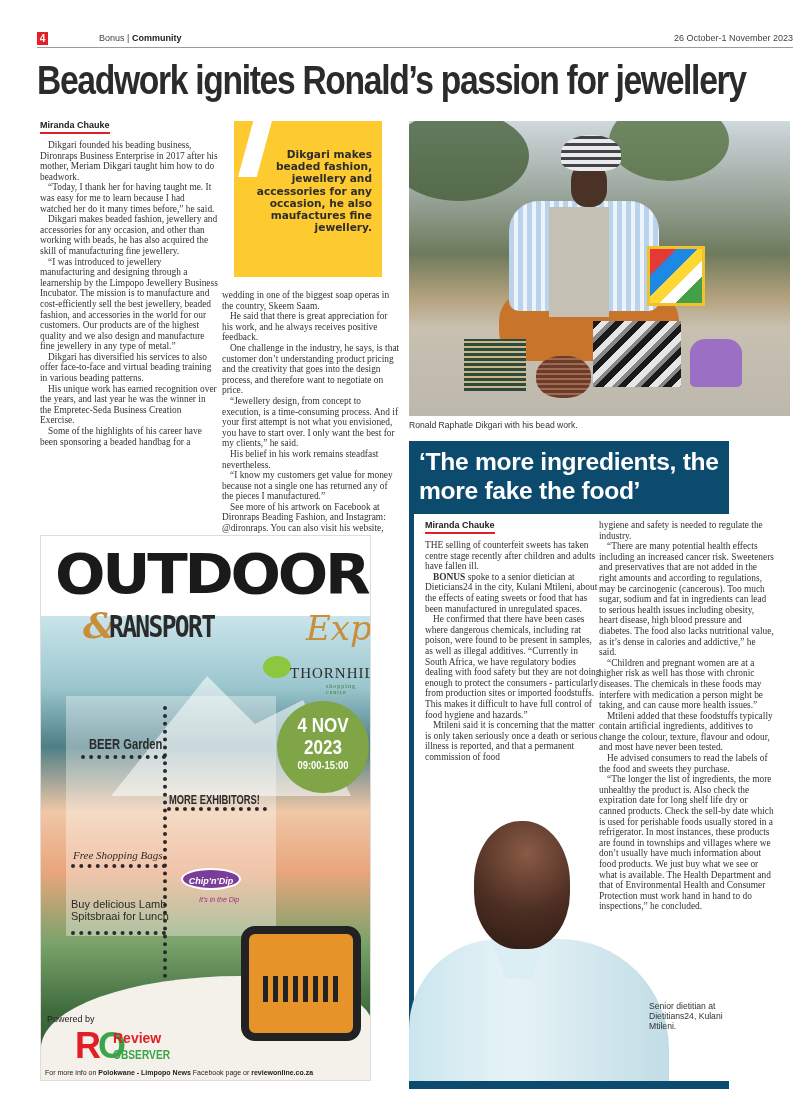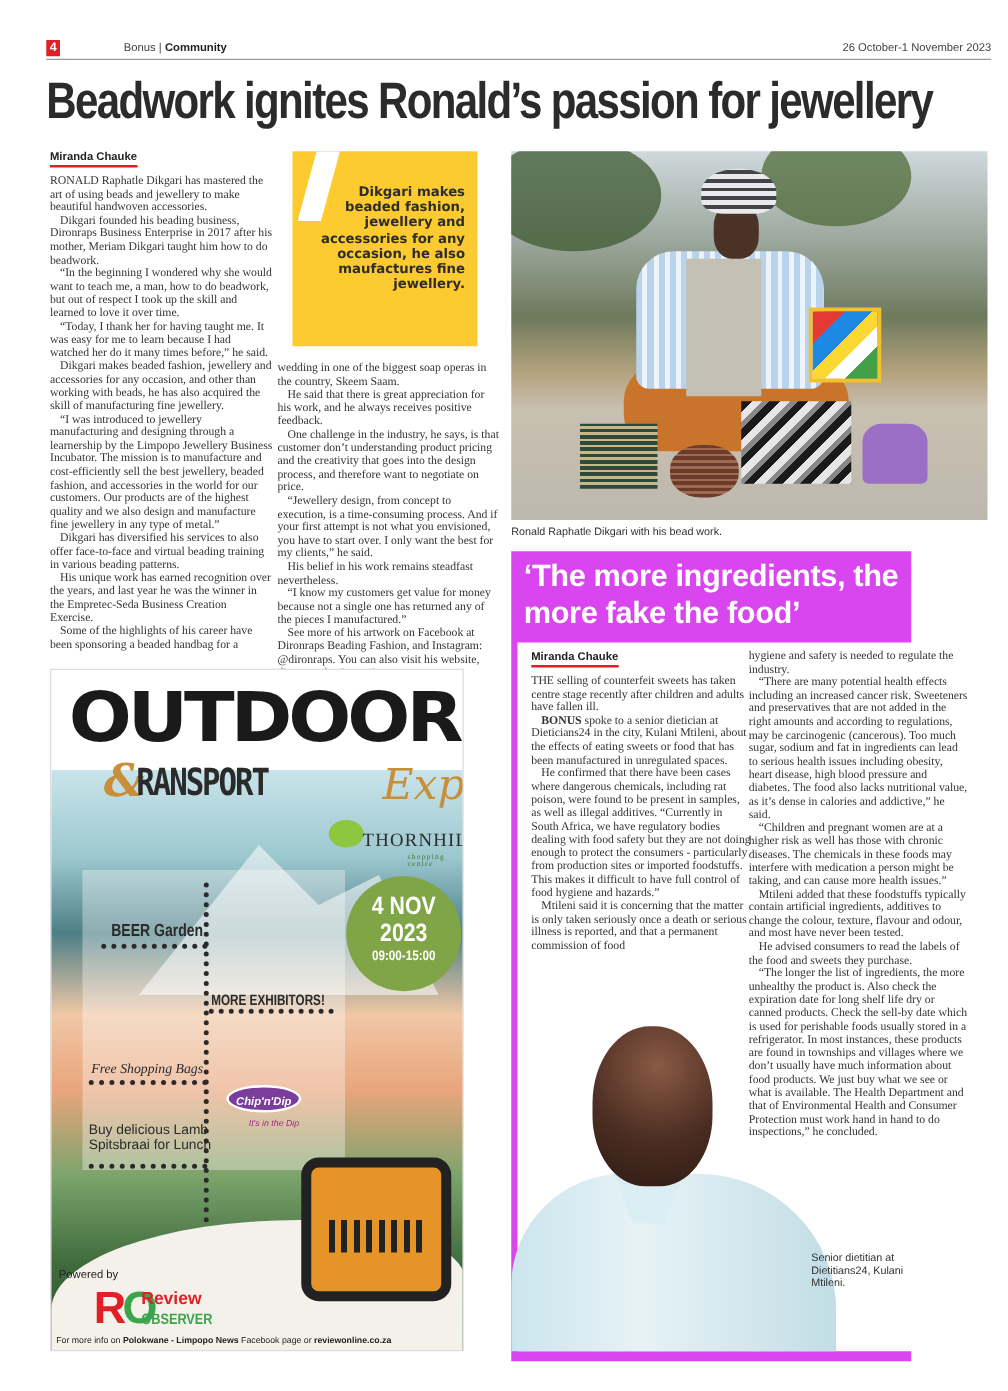--- a/index.html
+++ b/index.html
@@ -37,21 +37,21 @@
   .photo1 .man-vest { position: absolute; left: 140px; top: 86px; width: 60px; height: 110px; background: #c4c0b4; }
   .photo1 .man-legs { position: absolute; left: 90px; top: 170px; width: 180px; height: 70px; border-radius: 30px; background: #c8742a; }
   .photo1 .bag-a { position: absolute; left: 238px; top: 125px; width: 58px; height: 60px; background: linear-gradient(135deg, #e53935 0 25%, #1e88e5 25% 45%, #fdd835 45% 60%, #ffffff 60% 75%, #43a047 75%); border: 3px solid #f2c12e; }
   .photo1 .bag-b { position: absolute; left: 55px; top: 218px; width: 62px; height: 52px; background: repeating-linear-gradient(0deg, #2f4a3a 0 3px, #c9b98a 3px 5px); }
   .photo1 .bag-c { position: absolute; left: 127px; top: 235px; width: 55px; height: 42px; border-radius: 45%; background: repeating-linear-gradient(0deg, #6b3b2b 0 3px, #a06a4f 3px 5px); }
   .photo1 .bag-d { position: absolute; left: 184px; top: 200px; width: 88px; height: 66px; background: repeating-linear-gradient(135deg, #1a1a1a 0 6px, #e6e6e6 6px 12px, #888 12px 16px); }
   .photo1 .bag-e { position: absolute; left: 281px; top: 218px; width: 52px; height: 48px; border-radius: 30% 30% 10% 10%; background: #9b6fc3; }
   .cap1 { position: absolute; left: 409px; top: 420px; font: 8.6px "Liberation Sans", sans-serif; color: #333; }
 
   
-  .greenbox { position: absolute; left: 409px; top: 441px; width: 320px; height: 648px; background: #d946ef; }
+  .greenbox { position: absolute; left: 409px; top: 441px; width: 320px; height: 648px; background: #0c4a6e; }
   .greenbox .head { position: absolute; left: 10px; top: 6px; width: 360px; font: bold 24.6px "Liberation Sans", sans-serif; color: #ffffff; line-height: 29px; letter-spacing: -0.3px; }
   .greenbox .inner { position: absolute; left: 5px; top: 73px; width: 363px; height: 567px; background: #ffffff; }
   .col3 { left: 11px; top: 6px; width: 176px; }
   .col4 { left: 185px; top: 6px; width: 176px; }
   .dietitian { position: absolute; left: -5px; top: 305px; width: 260px; height: 262px; overflow: hidden; }
   .dietitian .shirt { position: absolute; left: 0; top: 120px; width: 260px; height: 150px; border-radius: 90px 110px 0 0; background: linear-gradient(90deg, #cbe5ee, #e6f3f6 40%, #c2dde6); }
   .dietitian .collar { position: absolute; left: 78px; top: 110px; width: 64px; height: 50px; background: #dbeef3; clip-path: polygon(0 0, 100% 0, 70% 100%, 30% 100%); }
   .dietitian .neck { position: absolute; left: 80px; top: 90px; width: 60px; height: 44px; background: #4a2e22; border-radius: 0 0 30px 30px; }
   .dietitian .head { position: absolute; left: 65px; top: 2px; width: 96px; height: 128px; border-radius: 48% 48% 44% 44%; background: radial-gradient(circle at 55% 25%, #8a5a45 0%, #4b2d22 55%, #2e1b14 100%); }
   .cap2 { position: absolute; left: 235px; top: 487px; width: 90px; font: 8.6px "Liberation Sans", sans-serif; line-height: 10px; color: #333; }
@@ -106,23 +106,21 @@
     <b>Community</b>
   </div>
   <div class="date">26 October-1 November 2023</div>
 </div>
 
 <h1 class="headline">Beadwork ignites Ronald’s passion for jewellery</h1>
 
 <div class="col col1">
   <div class="byline">Miranda Chauke</div>
   <div style="height:6px"></div>
-  <p class="first">RONALD Raphatle Dikgari has mastered the art of using beads and jewellery to make beautiful handwoven accessories.</p>
   <p>Dikgari founded his beading business, Dironraps Business Enterprise in 2017 after his mother, Meriam Dikgari taught him how to do beadwork.</p>
-  <p>“In the beginning I wondered why she would want to teach me, a man, how to do beadwork, but out of respect I took up the skill and learned to love it over time.</p>
   <p>“Today, I thank her for having taught me. It was easy for me to learn because I had watched her do it many times before,” he said.</p>
   <p>Dikgari makes beaded fashion, jewellery and accessories for any occasion, and other than working with beads, he has also acquired the skill of manufacturing fine jewellery.</p>
   <p>“I was introduced to jewellery manufacturing and designing through a learnership by the Limpopo Jewellery Business Incubator. The mission is to manufacture and cost-efficiently sell the best jewellery, beaded fashion, and accessories in the world for our customers. Our products are of the highest quality and we also design and manufacture fine jewellery in any type of metal.”</p>
   <p>Dikgari has diversified his services to also offer face-to-face and virtual beading training in various beading patterns.</p>
   <p>His unique work has earned recognition over the years, and last year he was the winner in the Empretec-Seda Business Creation Exercise.</p>
   <p>Some of the highlights of his career have been sponsoring a beaded handbag for a</p>
 </div>
 
 <div class="pull">
   <div class="mark"></div>

